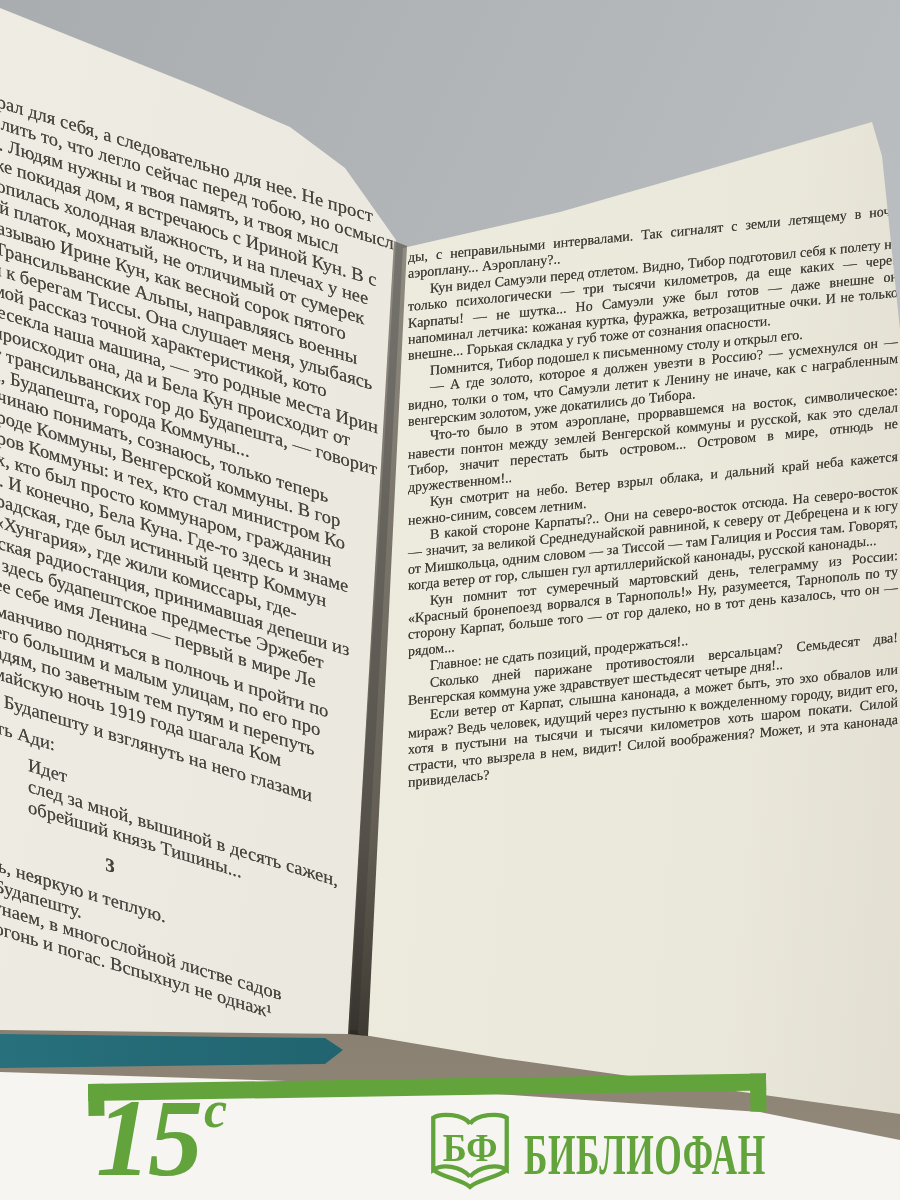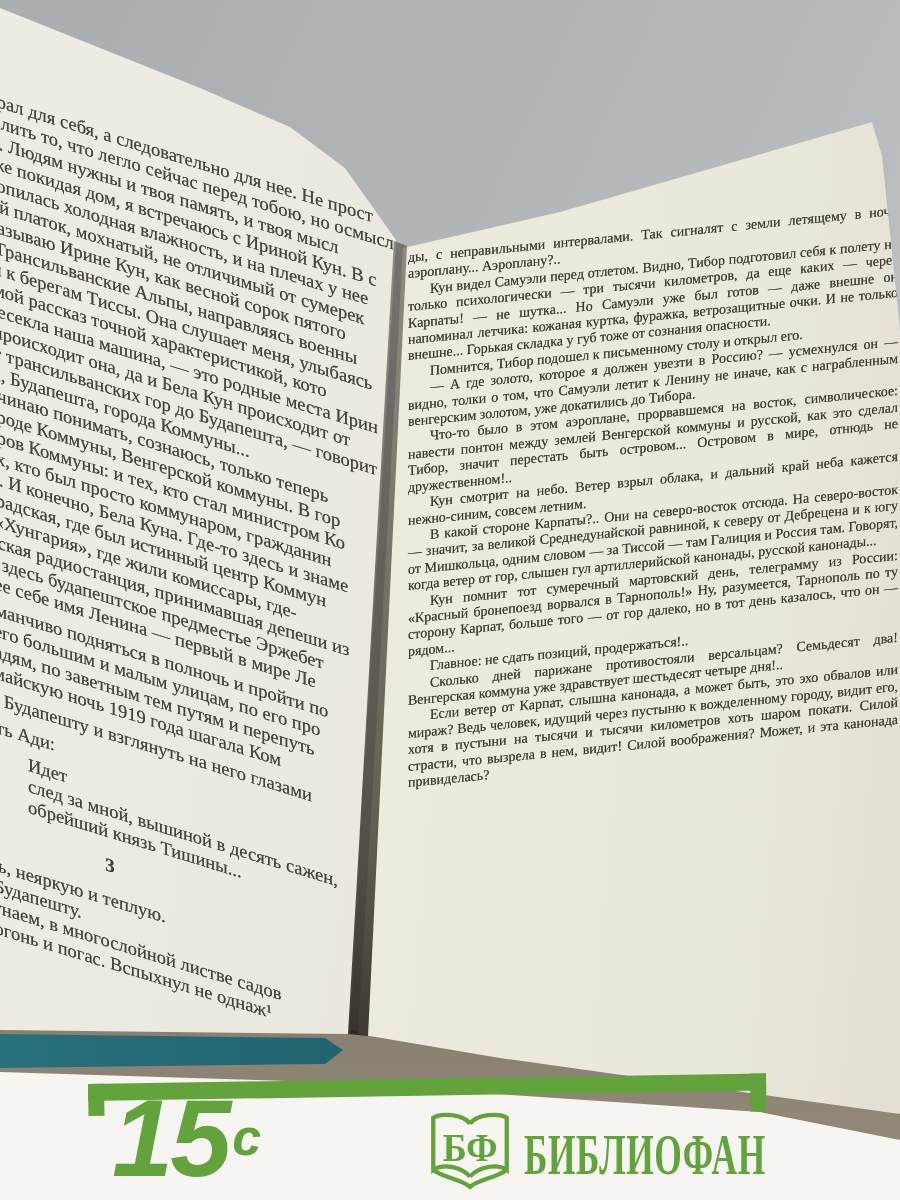--- a/index.html
+++ b/index.html
@@ -57,22 +57,22 @@
   .rtext p:first-child{text-indent:0;}
 
   
   .brandbar{left:88px;top:1084px;width:678px;height:46px;transform:rotate(-0.9deg);
       transform-origin:0 0;}
   .brandbar .seg{position:absolute;background:var(--green,#62a33b);}
   .seg.main{left:0;top:0;width:678px;height:17px;}
   .seg.capL{left:0;top:0;width:16px;height:32px;}
   .seg.capR{left:662px;top:0;width:16px;height:38px;}
 
-  .price{left:112px;top:1090px;display:flex;align-items:center;
-      color:var(--green,#62a33b);font-family:Liberation Sans, sans-serif;
+  .price{left:96px;top:1090px;display:flex;align-items:flex-start;
+      color:var(--green,#62a33b);font-family:Liberation Serif, serif;
       font-style:italic;font-weight:bold;}
   .price .big{font-size:110px;line-height:96px;letter-spacing:-3px;}
   .price .cur{font-size:52px;line-height:40px;margin-left:4px;margin-bottom:2px;}
 
   .logo-icon{left:427px;top:1110px;width:86px;height:82px;}
   .brandname{left:524px;top:1122px;font-size:57px;font-weight:bold;
       color:var(--green,#62a33b);letter-spacing:1px;transform:scaleX(0.62);
       transform-origin:0 0;white-space:nowrap;}
 </style>
 </head>

